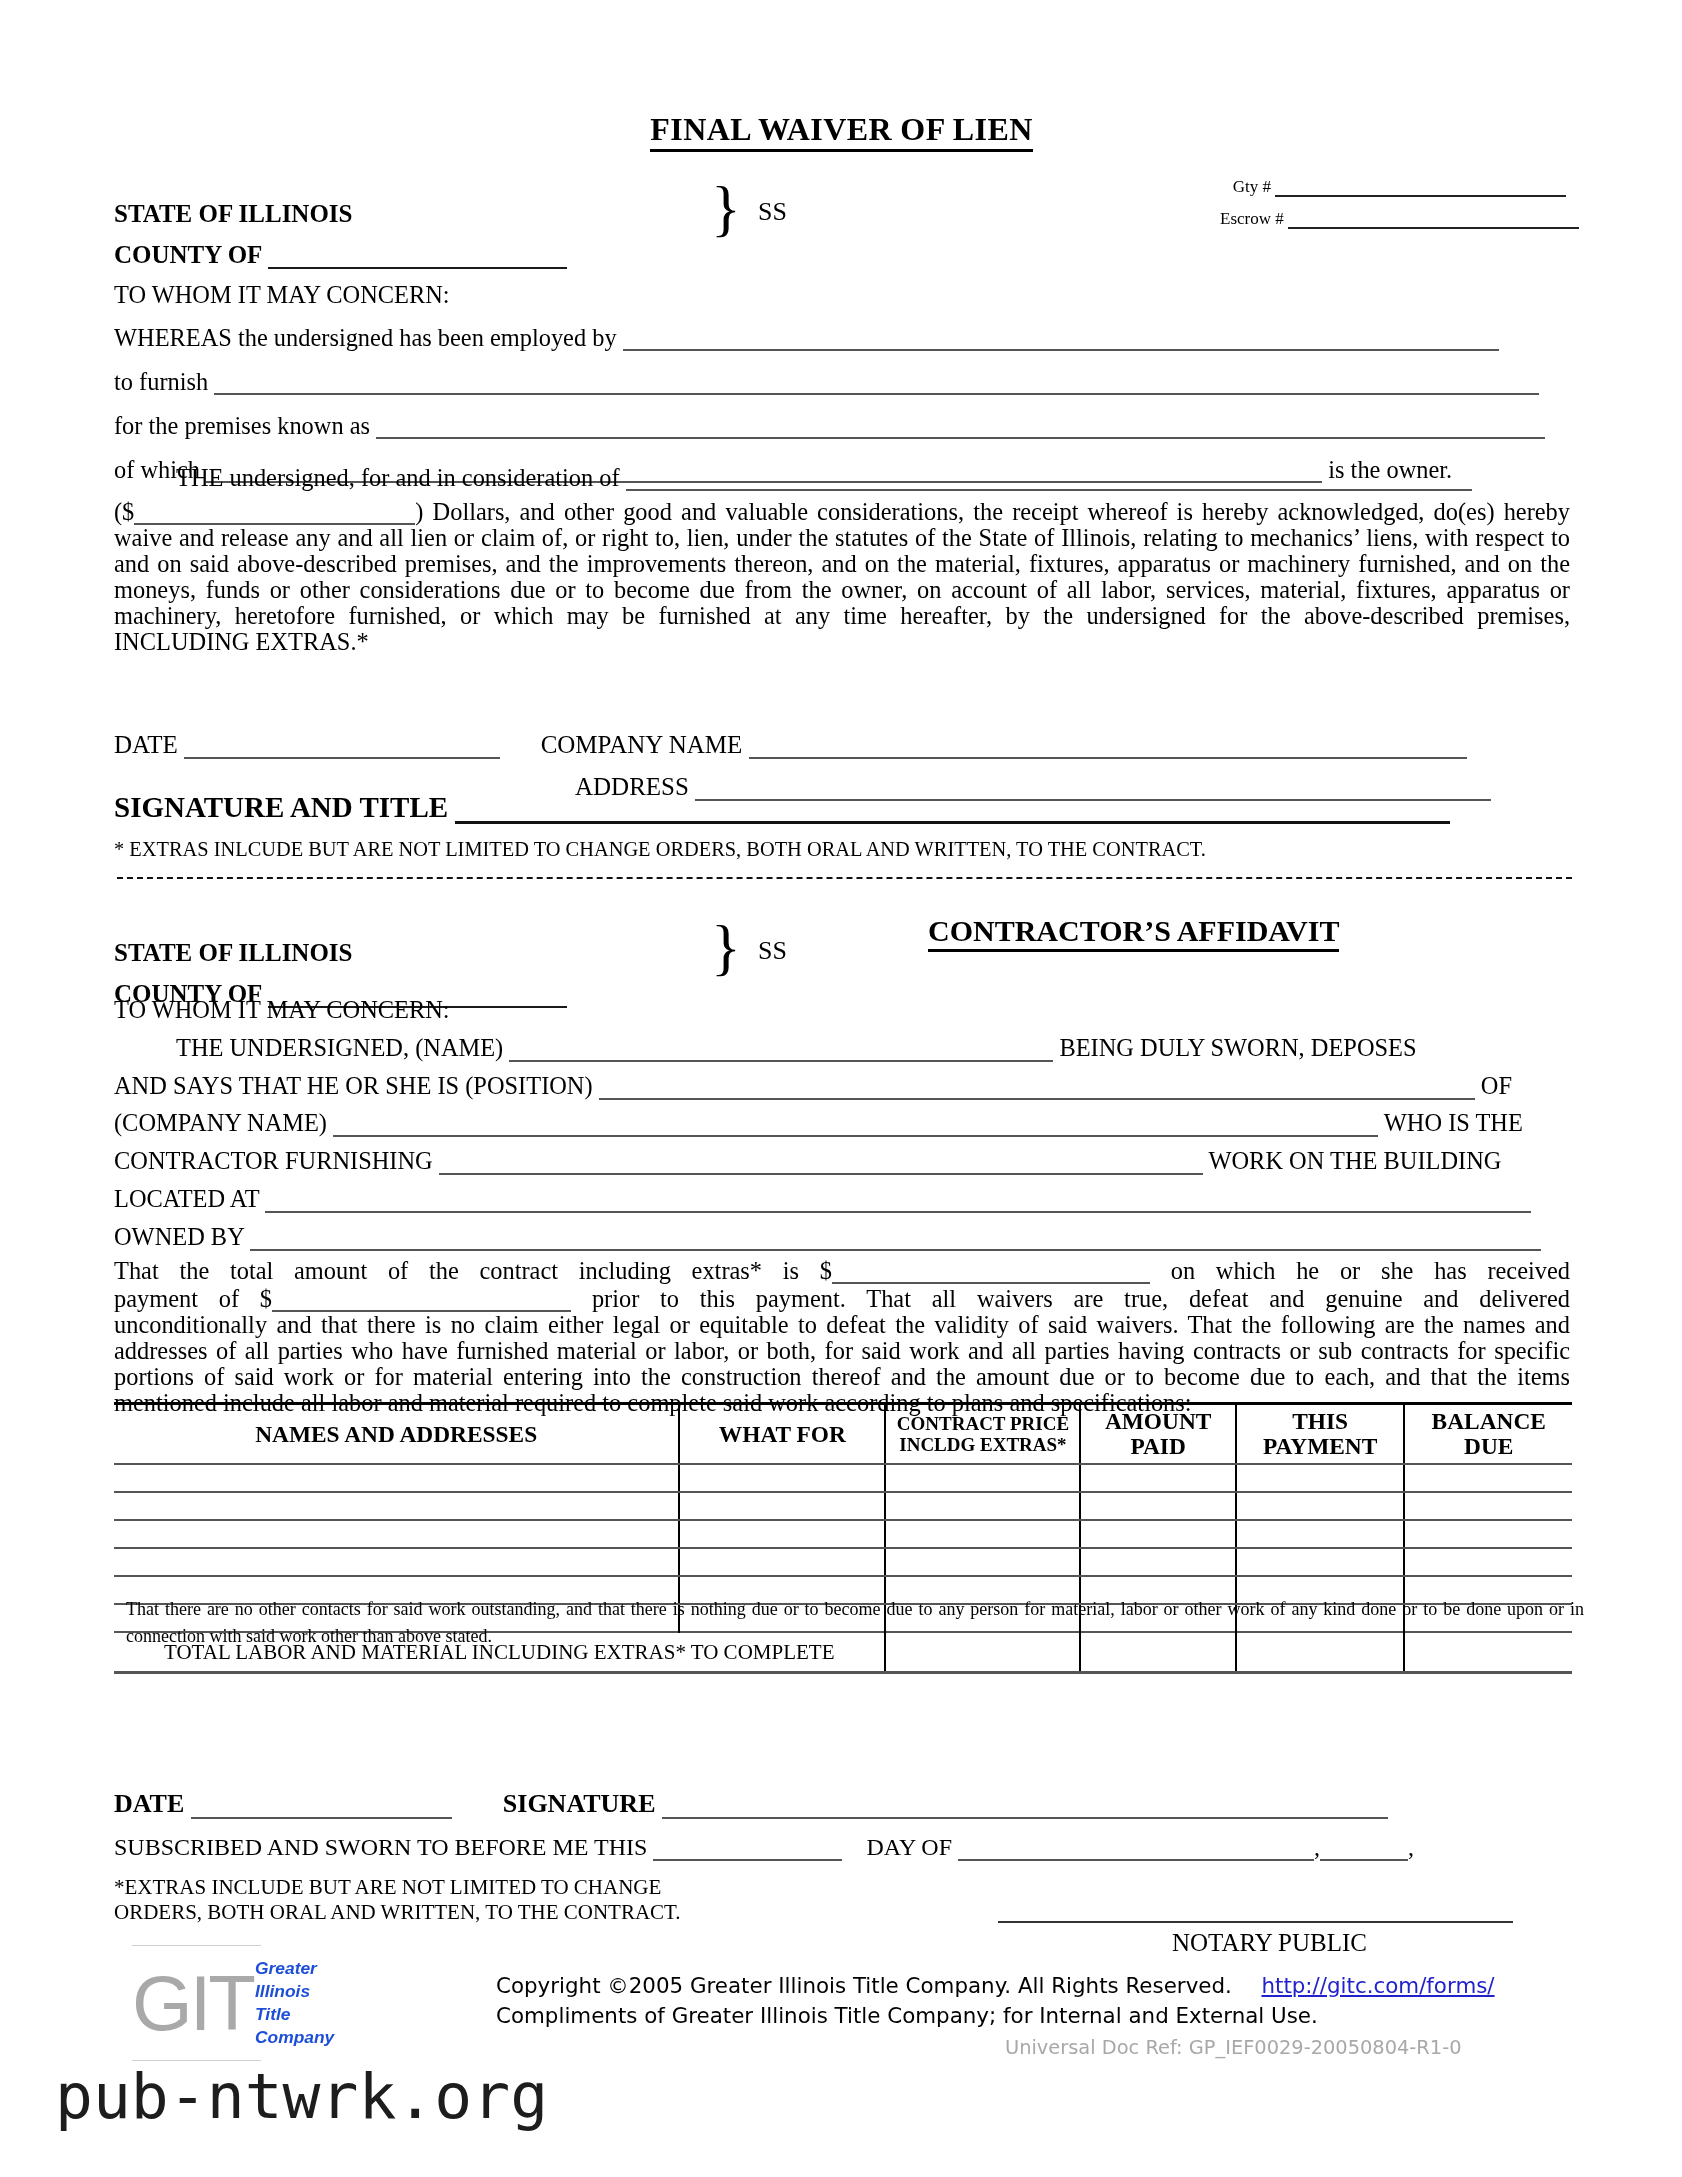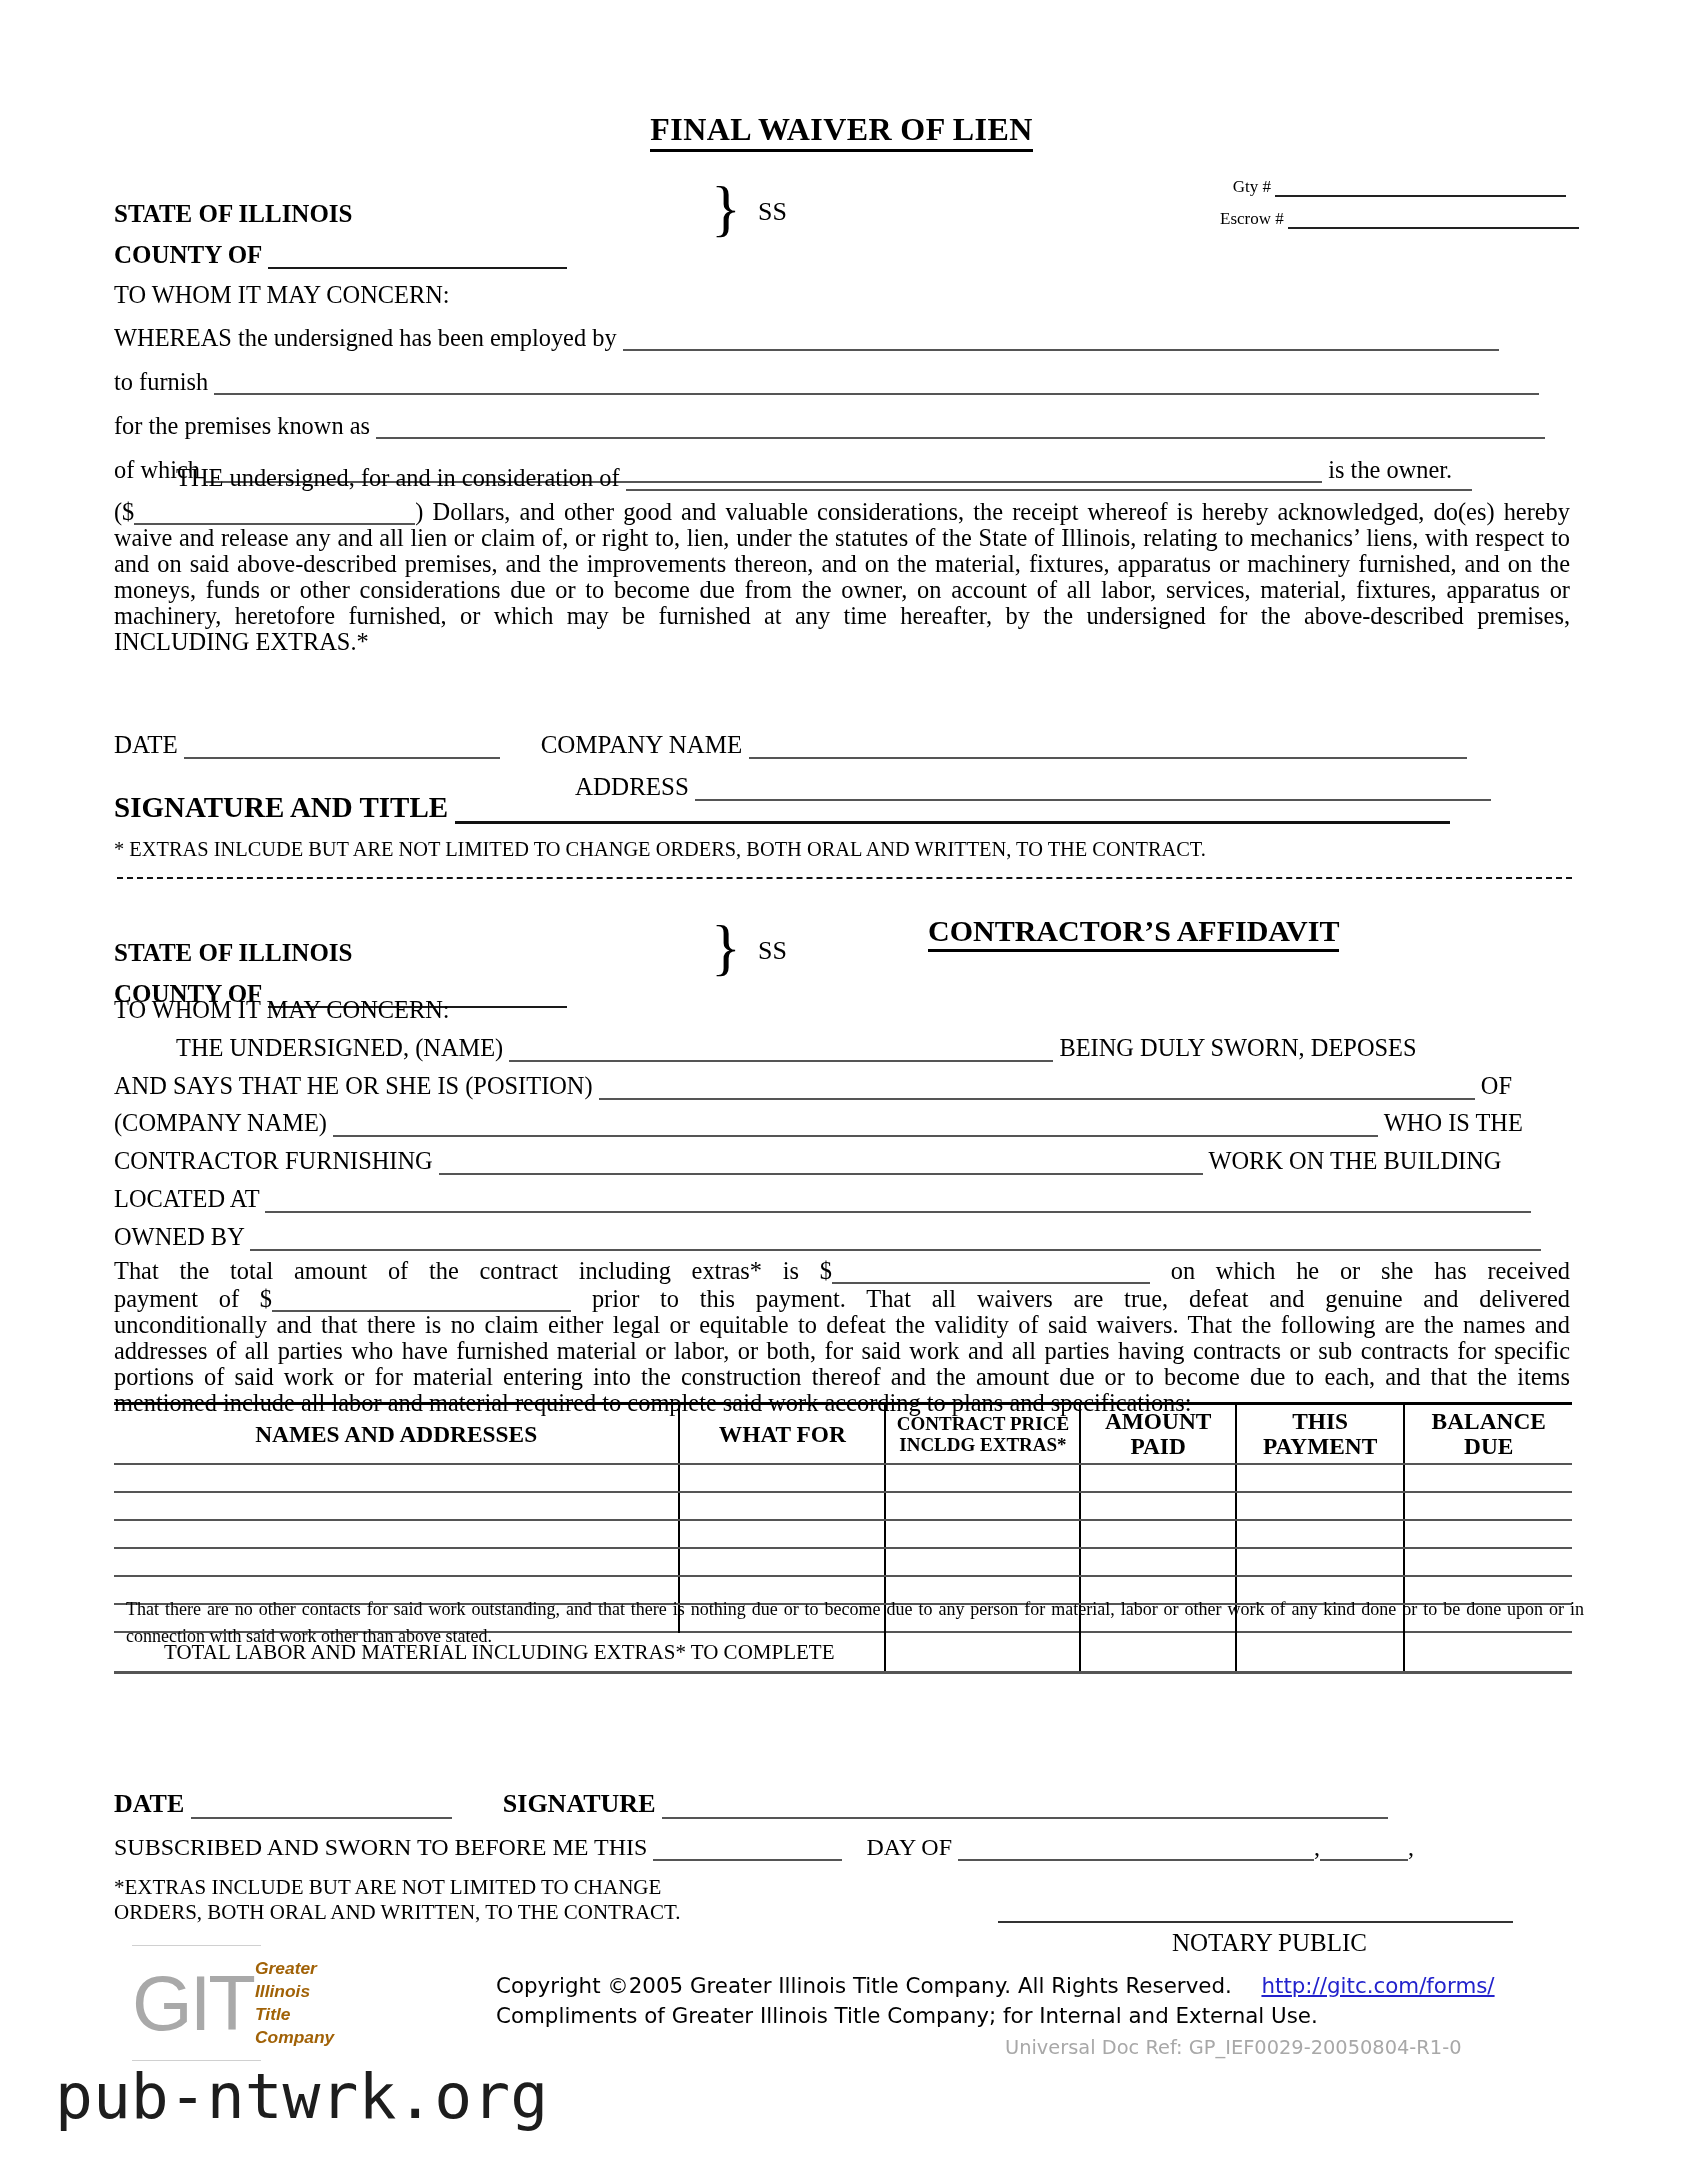--- a/index.html
+++ b/index.html
@@ -162,21 +162,21 @@
     display: flex; align-items: center;
   }
   .logo .git {
     font-family: "Liberation Sans", sans-serif;
     font-size: 78px; line-height: 70px;
     color: #a9a9a9; font-weight: 400; letter-spacing: -3px;
   }
   .logo .words {
     font-family: "Liberation Sans", sans-serif;
     font-style: italic; font-weight: bold;
-    font-size: 17.4px; line-height: 23px; color: #a16207;
+    font-size: 17.4px; line-height: 23px; color: #1d4ed8;
     margin-left: 2px;
   }
 
   
   .copyright {
     position: absolute; left: 496px; top: 1971px;
     font-family: "DejaVu Sans", sans-serif;
     font-size: 21.4px; line-height: 30px; color: #000;
   }
   .copyright a { color: #2222cc; text-decoration: underline; }

